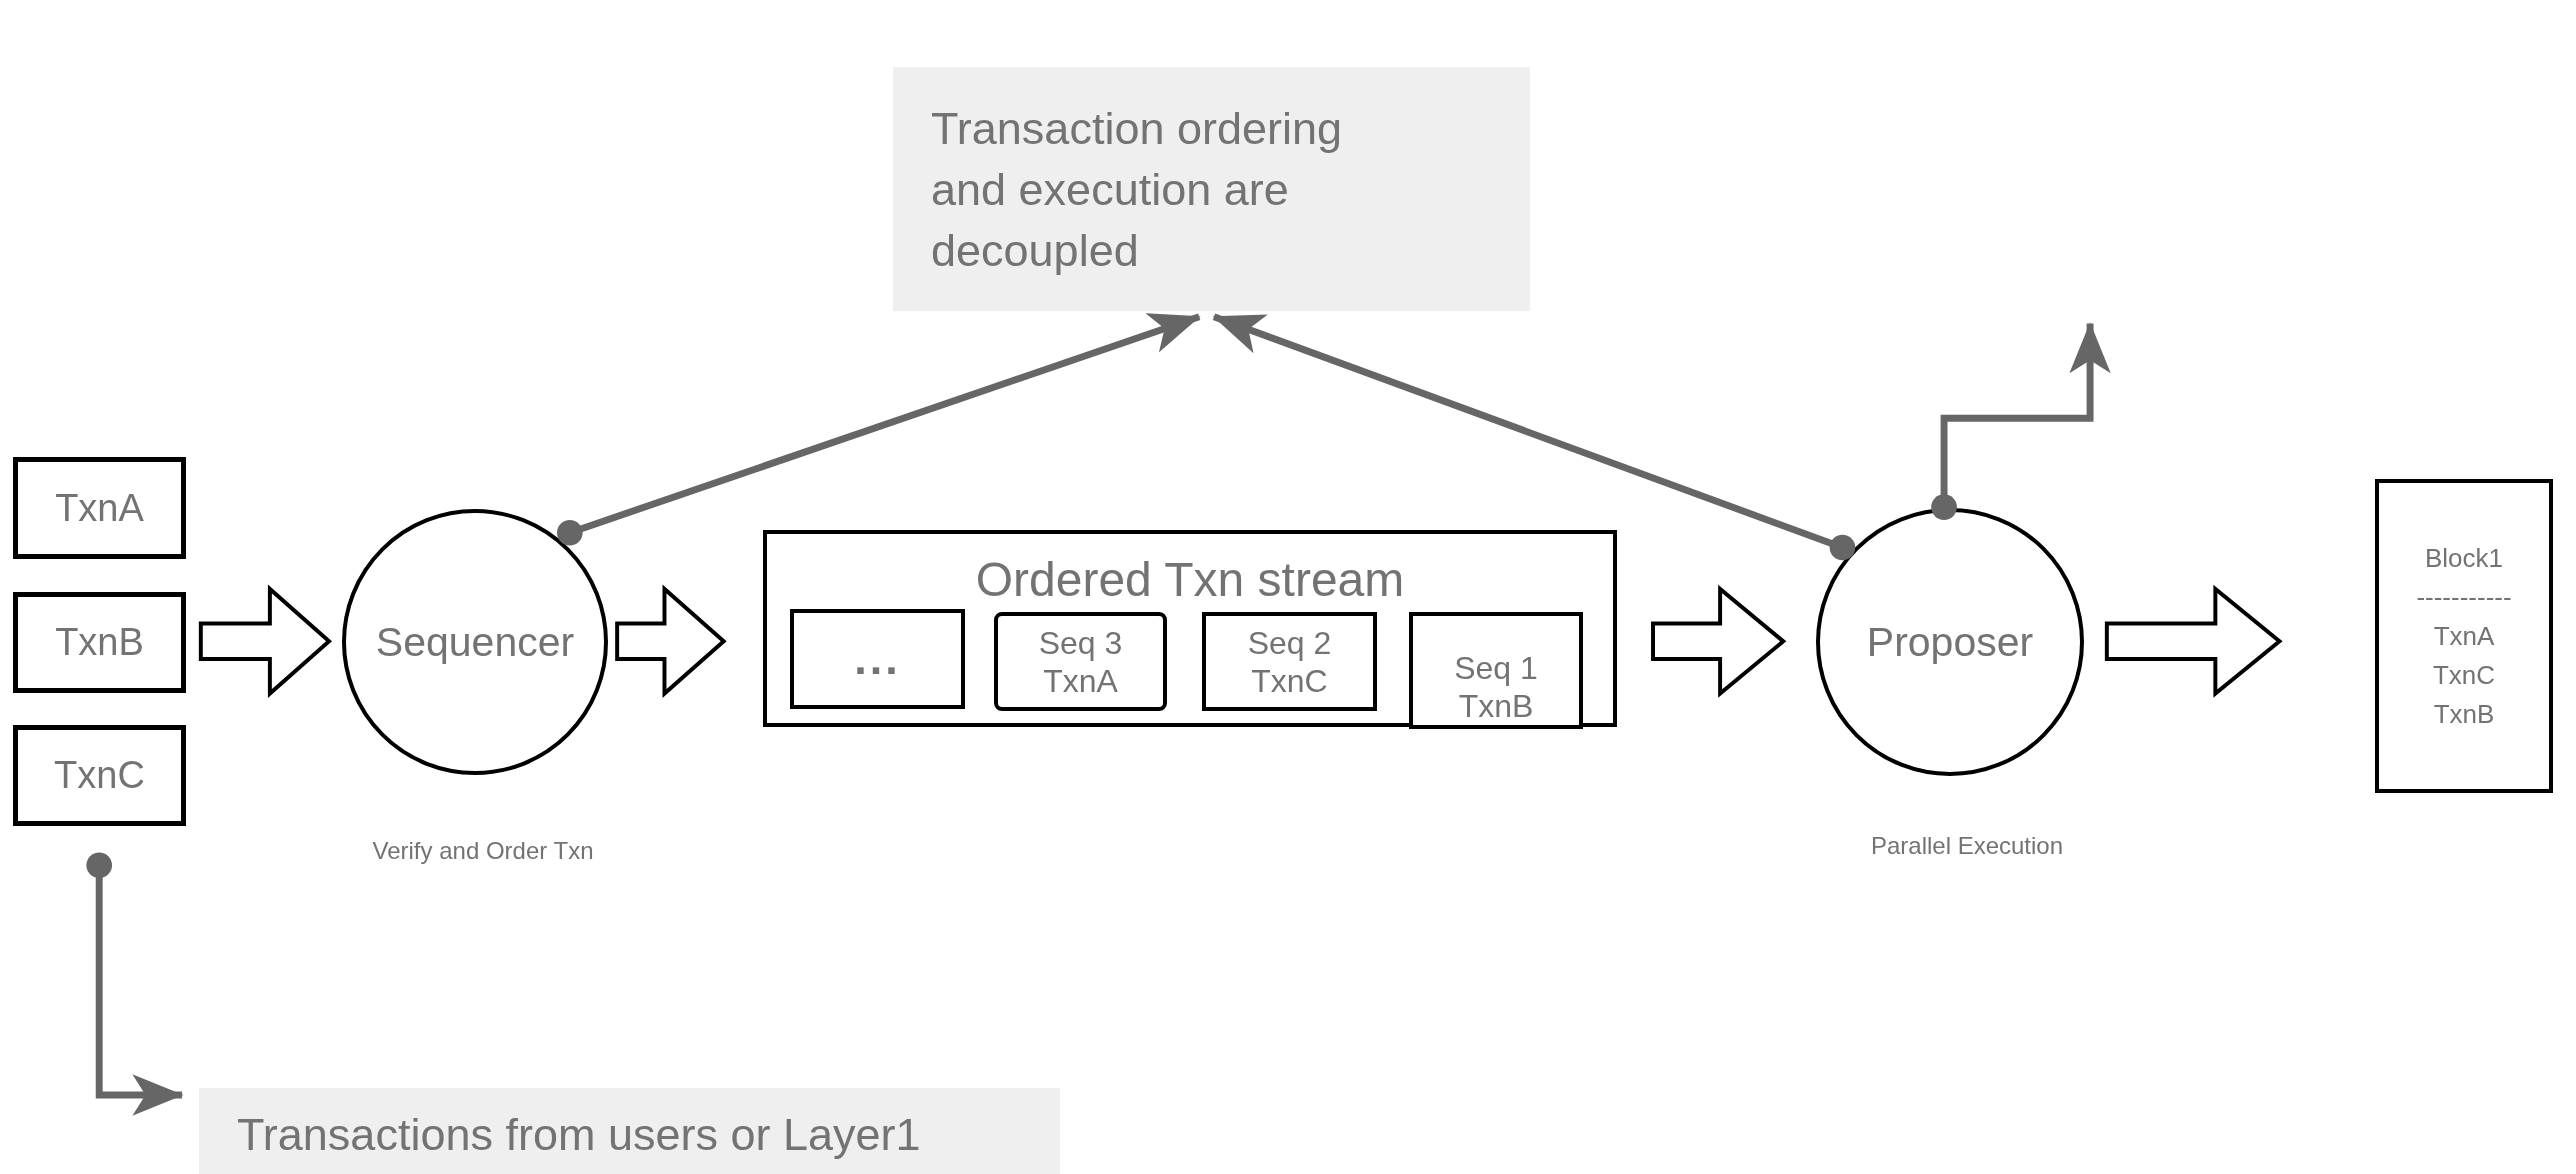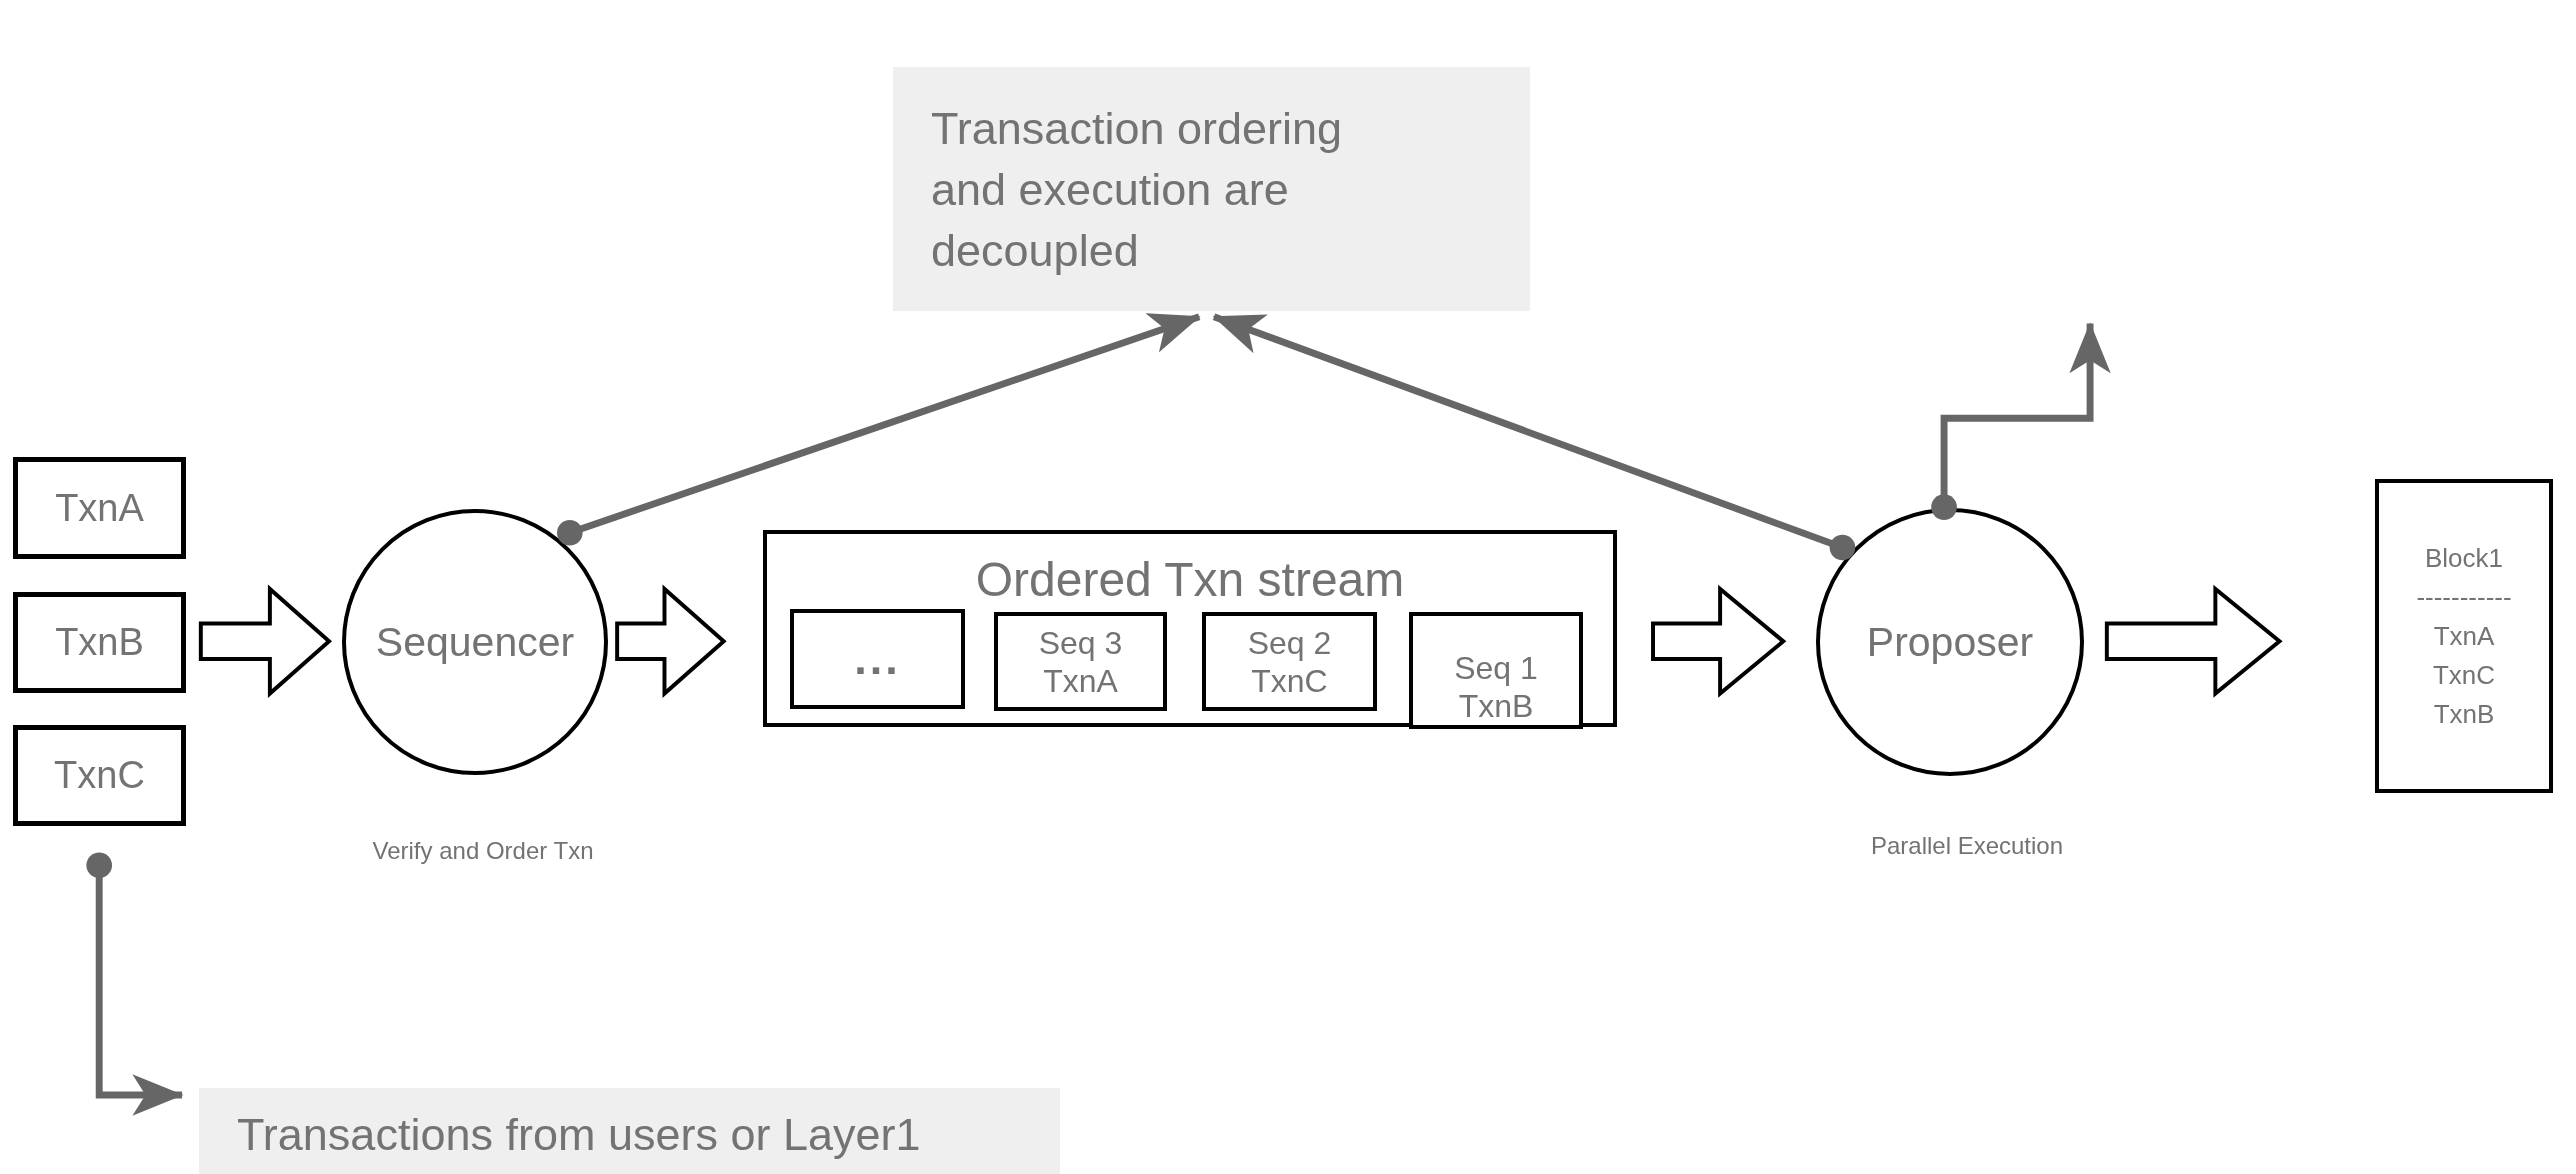--- a/index.html
+++ b/index.html
@@ -71,21 +71,21 @@
   <div class="abs txn-box" style="left:13px; top:725px; width:173px; height:101px;">TxnC</div>
 
   <div class="abs circle" style="left:342px; top:509px; width:266px; height:266px;">Sequencer</div>
   <div class="abs caption" style="left:187px; top:837px; width:592px;">Verify and Order Txn</div>
 
   <div class="abs stream" style="left:763px; top:530px; width:854px; height:197px;">
     <div class="stream-title">Ordered Txn stream</div>
     <div class="slot slot-ellipsis" style="left:23px; top:75px; width:175px; height:100px;">
       <span>...</span>
     </div>
-    <div class="slot" style="left:227px; top:78px; width:173px; height:99px;">
+    <div class="slot" style="left:227px; top:78px; width:173px; height:99px;border-radius:8px;">
       <div>Seq 3</div>
       <div>TxnA</div>
     </div>
     <div class="slot" style="left:435px; top:78px; width:175px; height:99px;">
       <div>Seq 2</div>
       <div>TxnC</div>
     </div>
     <div class="slot" style="left:642px; top:78px; width:174px; height:117px;justify-content:flex-end;">
       <div>Seq 1</div>
       <div>TxnB</div>

